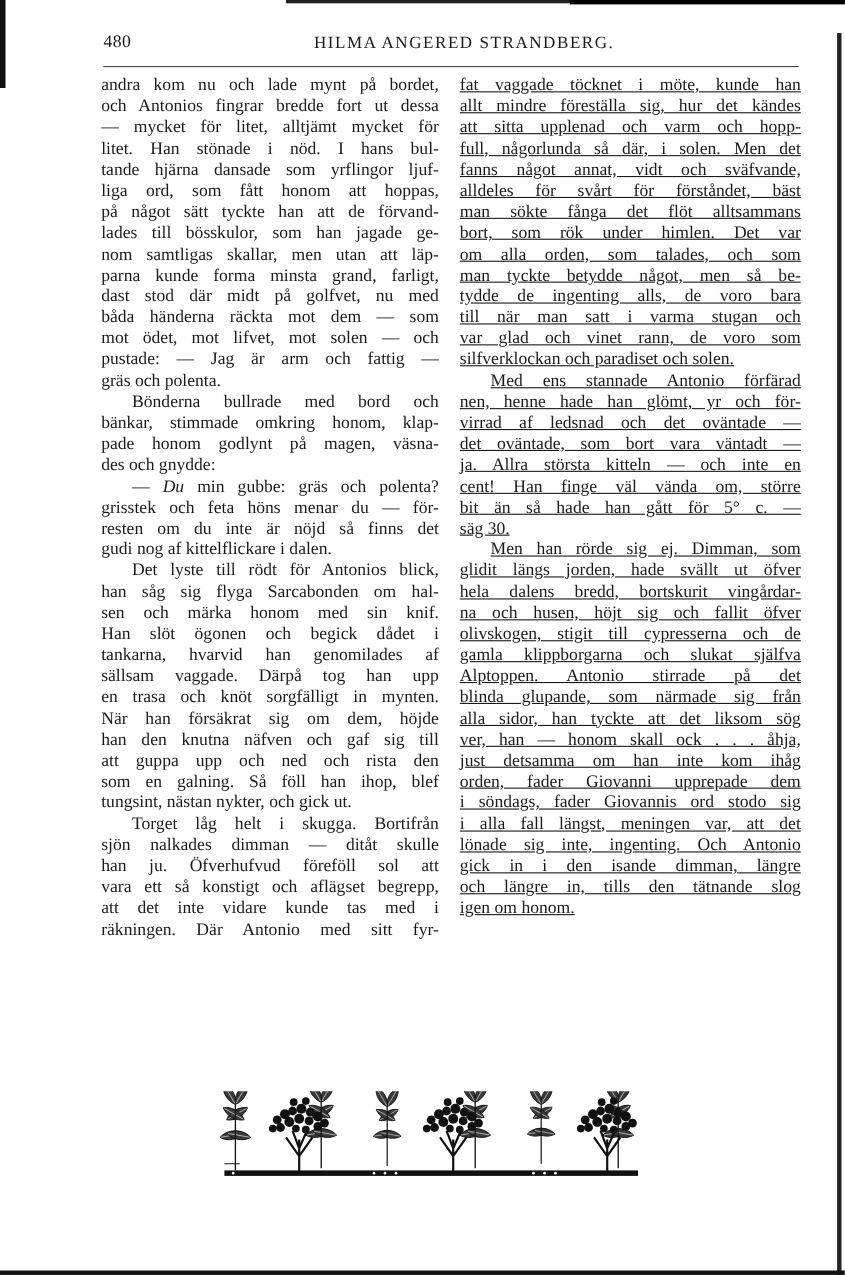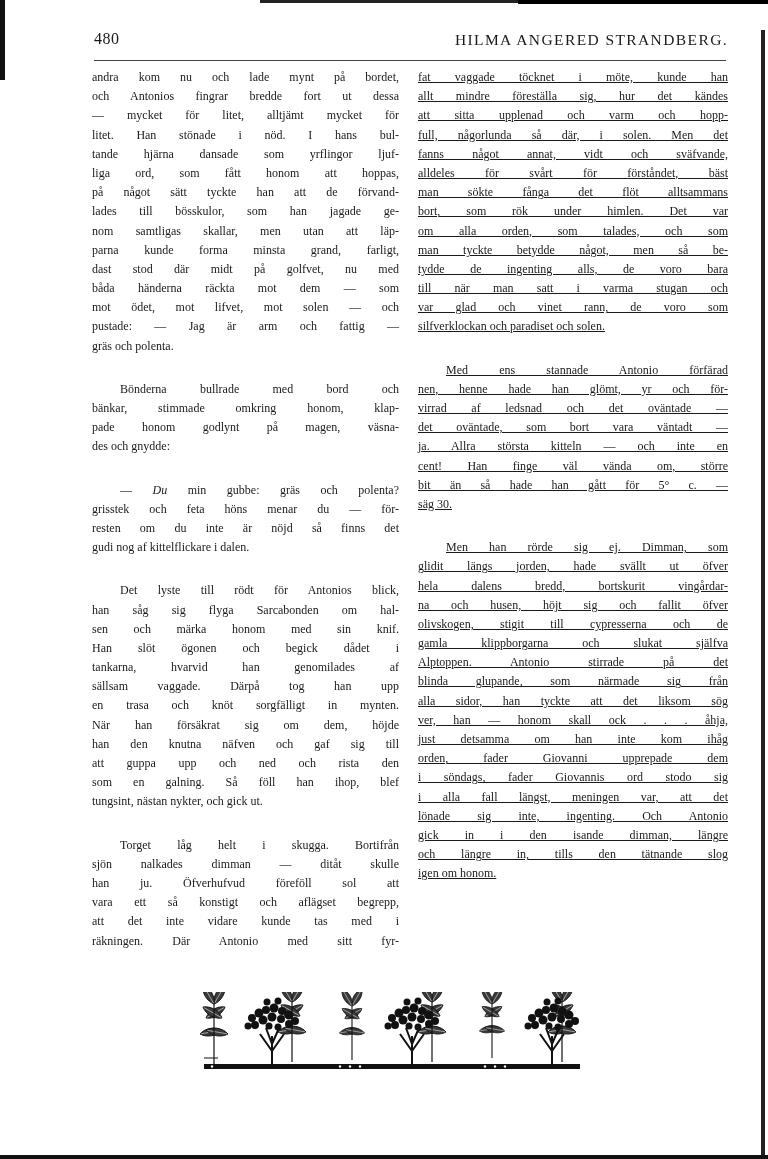--- a/index.html
+++ b/index.html
@@ -8,29 +8,29 @@
     font-family: "Liberation Serif", "DejaVu Serif", serif; color: #1a1a1a;
   }
   .scan-edge-left { position: absolute; left: 0; top: 0; width: 5px; height: 80px; background: #111; }
   .scan-edge-top { position: absolute; left: 260px; top: 0; width: 508px; height: 3px; background: #222; }
   .scan-edge-top-r { position: absolute; right: 0; top: 0; width: 250px; height: 4px; background: #000; }
   .scan-edge-right { position: absolute; right: 3px; top: 30px; width: 4px; height: 1129px; background: #222; }
   .scan-edge-bottom { position: absolute; left: 0; bottom: 0; width: 768px; height: 4px; background: #111; }
 
   .header { position: absolute; left: 94px; top: 30px; width: 632px; height: 30px; }
   .page-number { position: absolute; left: 0; top: 0; font-size: 16px; letter-spacing: 0.5px; }
-  .running-title { position: absolute; left: 2px; width: 632px; top: 1px; text-align: right; font-size: 15.5px; letter-spacing: 1.4px; }
+  .running-title { position: absolute; left: 12px; width: 632px; top: 1px; text-align: center; font-size: 15.5px; letter-spacing: 1.4px; }
   .header-rule { position: absolute; left: 94px; top: 60px; width: 632px; height: 1px; background: #444; }
 
-  .column { position: absolute; top: 68px; font-size: 12px; line-height: 19.2px; }
+  .column { position: absolute; top: 68px; font-size: 16px; line-height: 19.2px; }
   .col-left { left: 92px; width: 307px; }
   .col-right { left: 418px; width: 310px; text-decoration: underline; }
   .line { display: block; white-space: nowrap; text-align: justify; text-align-last: justify; height: 19.2px; }
   .line.last { text-align-last: left; }
-  .line.indent { padding-left: 28px; margin-top: 24px; }
+  .line.indent { padding-left: 28px; }
   .line em { font-style: italic; }
 
   .ornament { position: absolute; left: 200px; top: 992px; width: 380px; height: 80px; }
 </style>
 </head>
 <body>
 
 <div class="scan-edge-left"></div>
 <div class="scan-edge-top"></div>
 <div class="scan-edge-top-r"></div>

